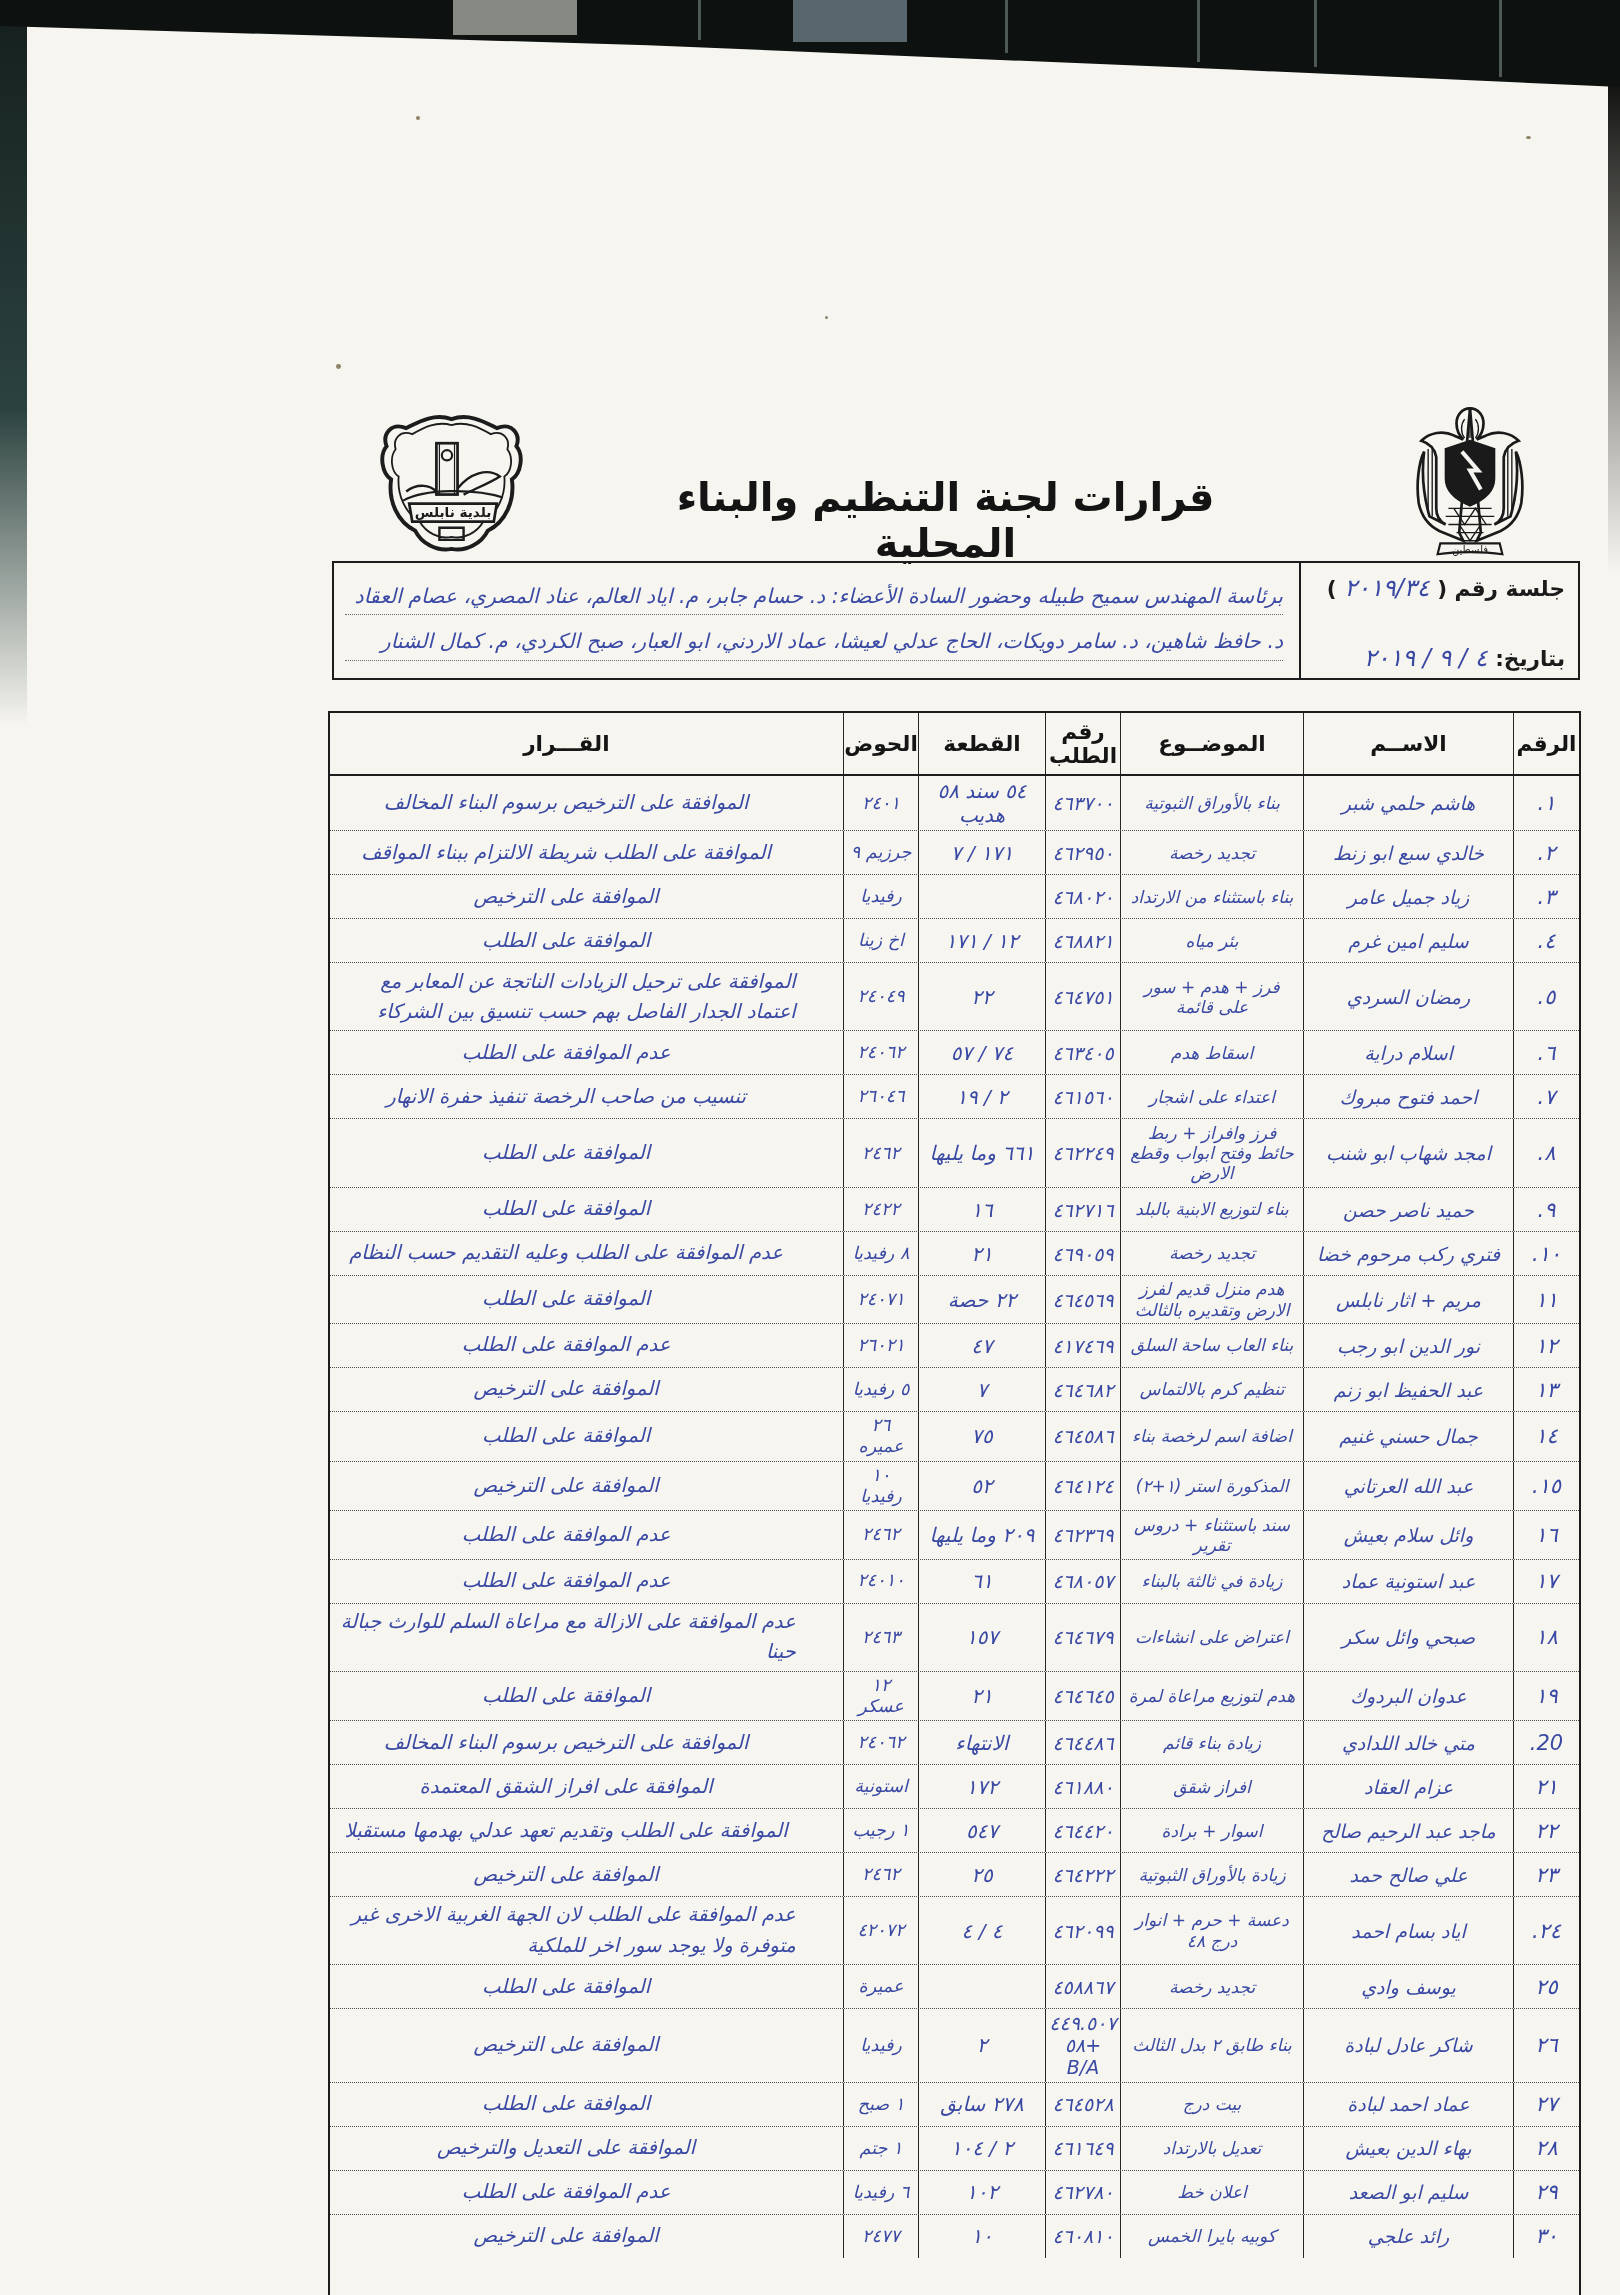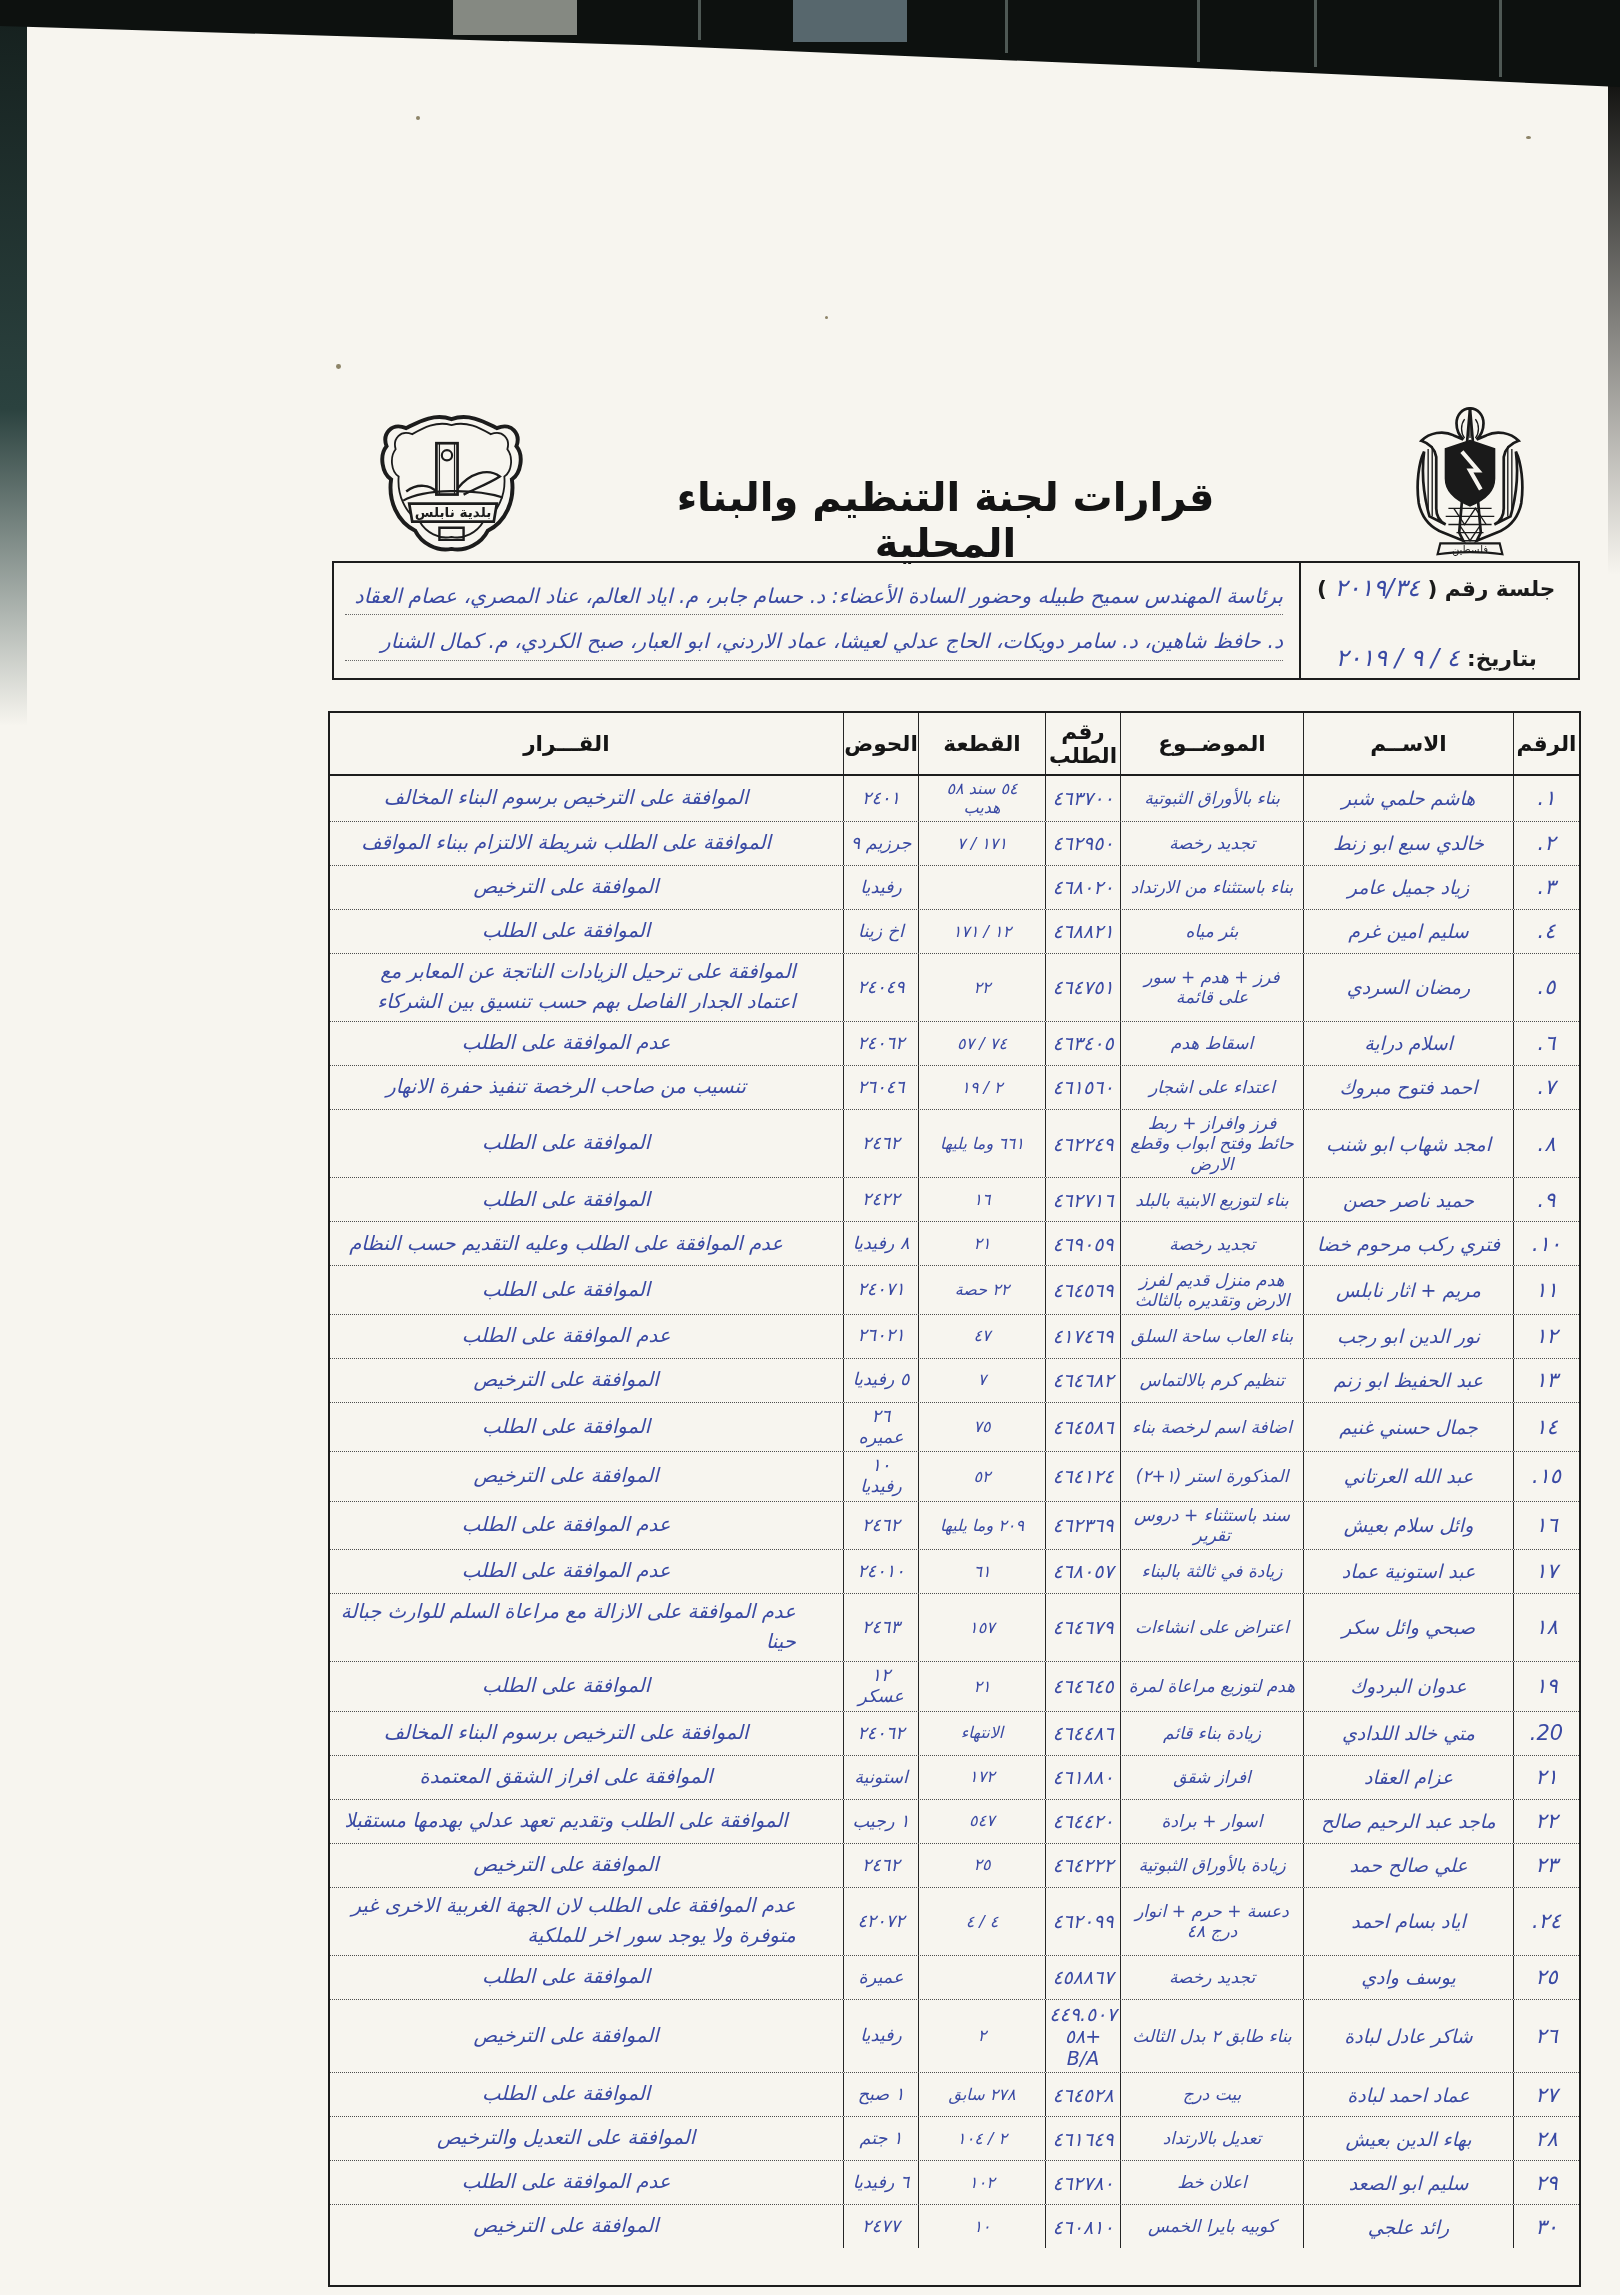--- a/index.html
+++ b/index.html
@@ -28,21 +28,21 @@
   .page-title{
     position:absolute;top:474px;left:665px;width:561px;text-align:center;
     font-size:40px;font-weight:bold;color:#141414;letter-spacing:0.8px;z-index:2;
   }
   .header-box{
     position:absolute;top:561px;left:332px;width:1248px;height:119px;
     border:2.4px solid #1d1d1d;box-sizing:border-box;display:flex;direction:rtl;z-index:2;
     background:transparent;
   }
   .session-cell{width:279px;border-left:2px solid #1d1d1d;box-sizing:border-box;
-    padding:11.2px 13px 6.4px 6.4px;display:flex;flex-direction:column;justify-content:space-between;text-align:center;}
+    padding:11.2px 13px 6.4px 6.4px;display:flex;flex-direction:column;justify-content:space-between;}
   .session-line{font-size:21.6px;font-weight:bold;color:#1b1b1b;white-space:nowrap;}
   .hand{color:#3a4aa4;font-family:"DejaVu Sans",sans-serif;font-style:italic;}
   .session-line .hand{font-size:24px;font-weight:normal;}
   .attendees-cell{flex:1;padding:6.4px 16px 3.2px 11.2px;display:flex;flex-direction:column;justify-content:space-evenly;}
   .attendee-line{font-size:20.4px;line-height:1.25;border-bottom:1.6px dotted #6a6a6a;
     padding-bottom:4.8px;white-space:nowrap;overflow:hidden;}
   
   .decisions-table{
     position:absolute;top:711px;left:328px;width:1253px;min-height:1434px;
     border:2.4px solid #1d1d1d;box-sizing:border-box;direction:rtl;z-index:2;
@@ -60,21 +60,21 @@
   .c-req{width:75px;}
   .c-parcel{width:127px;}
   .c-basin{width:75px;margin-left:36px;}
   .c-dec{flex:1;justify-content:flex-start;text-align:right;padding-right:11.2px;}
   .t-head .t-cell{font-weight:bold;color:#151515;font-size:21.6px;line-height:1.1;}
   .t-row .hw{font-style:italic;color:#3a4aa4;}
   .c-num .hw{font-size:21px;}
   .c-name .hw{font-size:19px;}
   .c-subj .hw{font-size:17px;line-height:1.2;}
   .c-req .hw{font-size:19px;}
-  .c-parcel .hw{font-size:16px;line-height:1.2;}
+  .c-parcel .hw{font-size:20px;line-height:1.2;}
   .c-basin .hw{font-size:17.6px;line-height:1.2;}
   .c-dec .hw{font-size:19.6px;line-height:1.55;}
   .filler{flex:1;border-bottom:none;min-height:37px;}
   
   .speck{position:absolute;background:#8d8468;border-radius:50%;z-index:1;}
 </style>
 </head>
 <body>
 
 <div class="scan-top">

